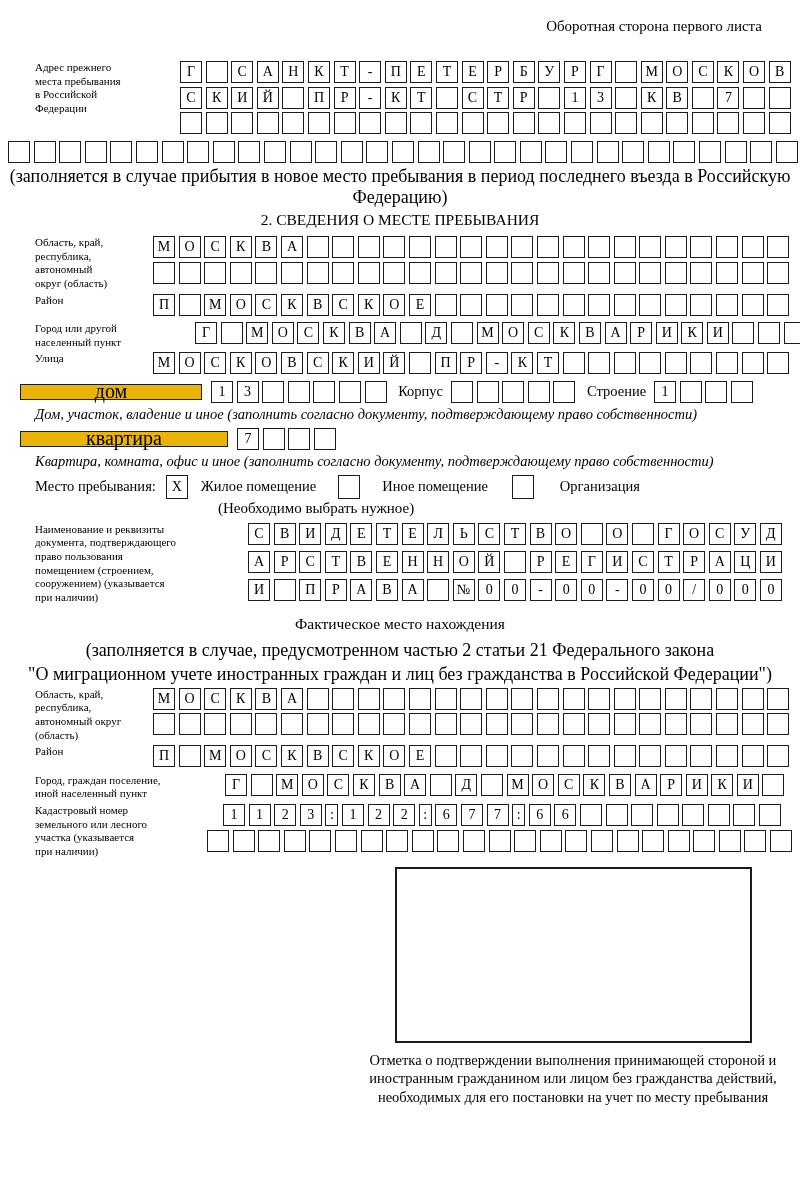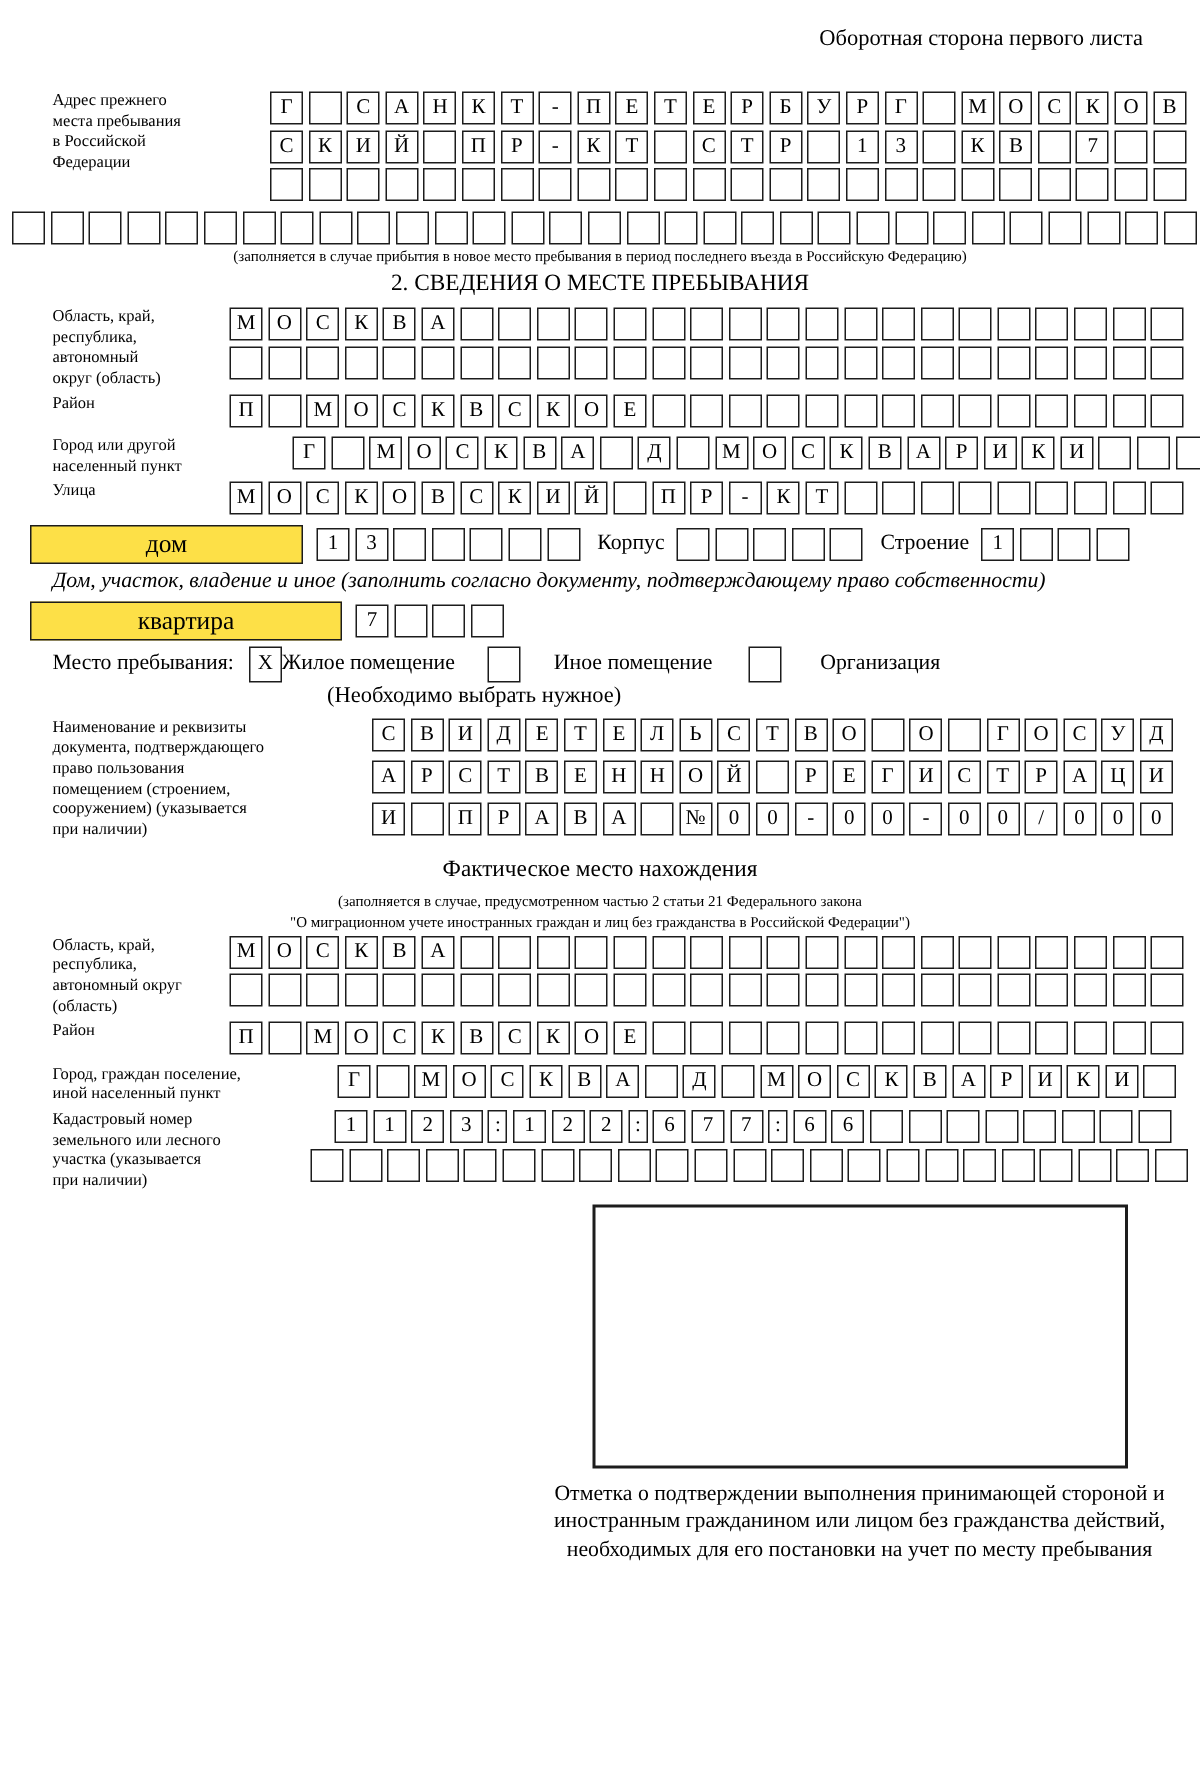--- a/index.html
+++ b/index.html
@@ -15,28 +15,28 @@
   .w217 { width:217px; } .w240 { width:240px; } .w199 { width:199px; }
 
   .cells { display:flex; flex-direction:column; }
   .cellrow { display:flex; margin-bottom:3.5px; }
   .cell { flex:0 0 auto; width:22px; height:22px; border:1.6px solid #1c1c1c; margin-right:3.6px;
           display:flex; align-items:center; justify-content:center; font-size:14px; background:#fff; }
   .cell-narrow { width:13px; }
   .gaprows .cellrow { margin-bottom:6px; }
   .ml16 { margin-left:16px; }
 
-  .note-c { text-align:center; font-size:10px; margin:1px 0 3px 0; }
+  .note-c { text-align:center; font-size:18px; margin:1px 0 3px 0; }
   .note-l { font-size:14.5px; margin:1px 0 5px 27px;font-style:italic; }
   .title { text-align:center; font-weight:normal; font-size:15.5px; margin:3px 0 7px 0; }
 
   .hrow { display:flex; align-items:center; margin:2px 0 3px 12px; }
   .hrow .cellrow { margin-bottom:0; }
-  .big-box { flex:0 0 auto; border:1.8px solid #1c1c1c; height:26px; display:flex; align-items:center;
-             justify-content:center; font-size:17px; background:#fde047; }
+  .big-box { flex:0 0 auto; border:1.8px solid #1c1c1c; height:16px; display:flex; align-items:center;
+             justify-content:center; font-size:20px; background:#eab308; }
   .dom-box { width:182px; margin-right:9px; }
   .kv-box { width:208px; margin-right:9px; }
   .inline-lbl { font-size:14.5px; margin:0 8px 0 8px; }
 
   .chkrow { display:flex; align-items:center; margin:4px 0 1px 27px; font-size:14.5px; }
   .chk { flex:0 0 auto; width:22px; height:24px; border:1.6px solid #1c1c1c; display:flex;
          align-items:center; justify-content:center; font-size:14px; }
   .chk-note { font-size:15px; margin:1px 0 6px 210px; }
 
   .stamp-box { width:357px; height:176px; border:2px solid #1c1c1c; margin:8px 0 8px 387px; background:#fff; }
@@ -359,25 +359,26 @@
 
   <div class="hrow">
     <div class="big-box kv-box">квартира</div>
     <div class="cellrow">
         <div class="cell">7</div>
         <div class="cell"></div>
         <div class="cell"></div>
         <div class="cell"></div>
       </div>
   </div>
+  <div class="note-l">Квартира, комната, офис и иное (заполнить согласно документу, подтверждающему право собственности)</div>
 
   <div class="chkrow">
     <span>Место пребывания:</span>
     <span class="chk" style="margin-left:10px;">X</span>
-    <span style="margin-left:0;">Жилое помещение</span>
+    <span style="margin-left:13px;">Жилое помещение</span>
     <span class="chk" style="margin-left:22px;"></span>
     <span style="margin-left:22px;">Иное помещение</span>
     <span class="chk" style="margin-left:24px;"></span>
     <span style="margin-left:26px;">Организация</span>
   </div>
   <div class="chk-note">(Необходимо выбрать нужное)</div>
 
   <div class="field">
     <div class="flabel w240">Наименование и реквизиты
 документа, подтверждающего

